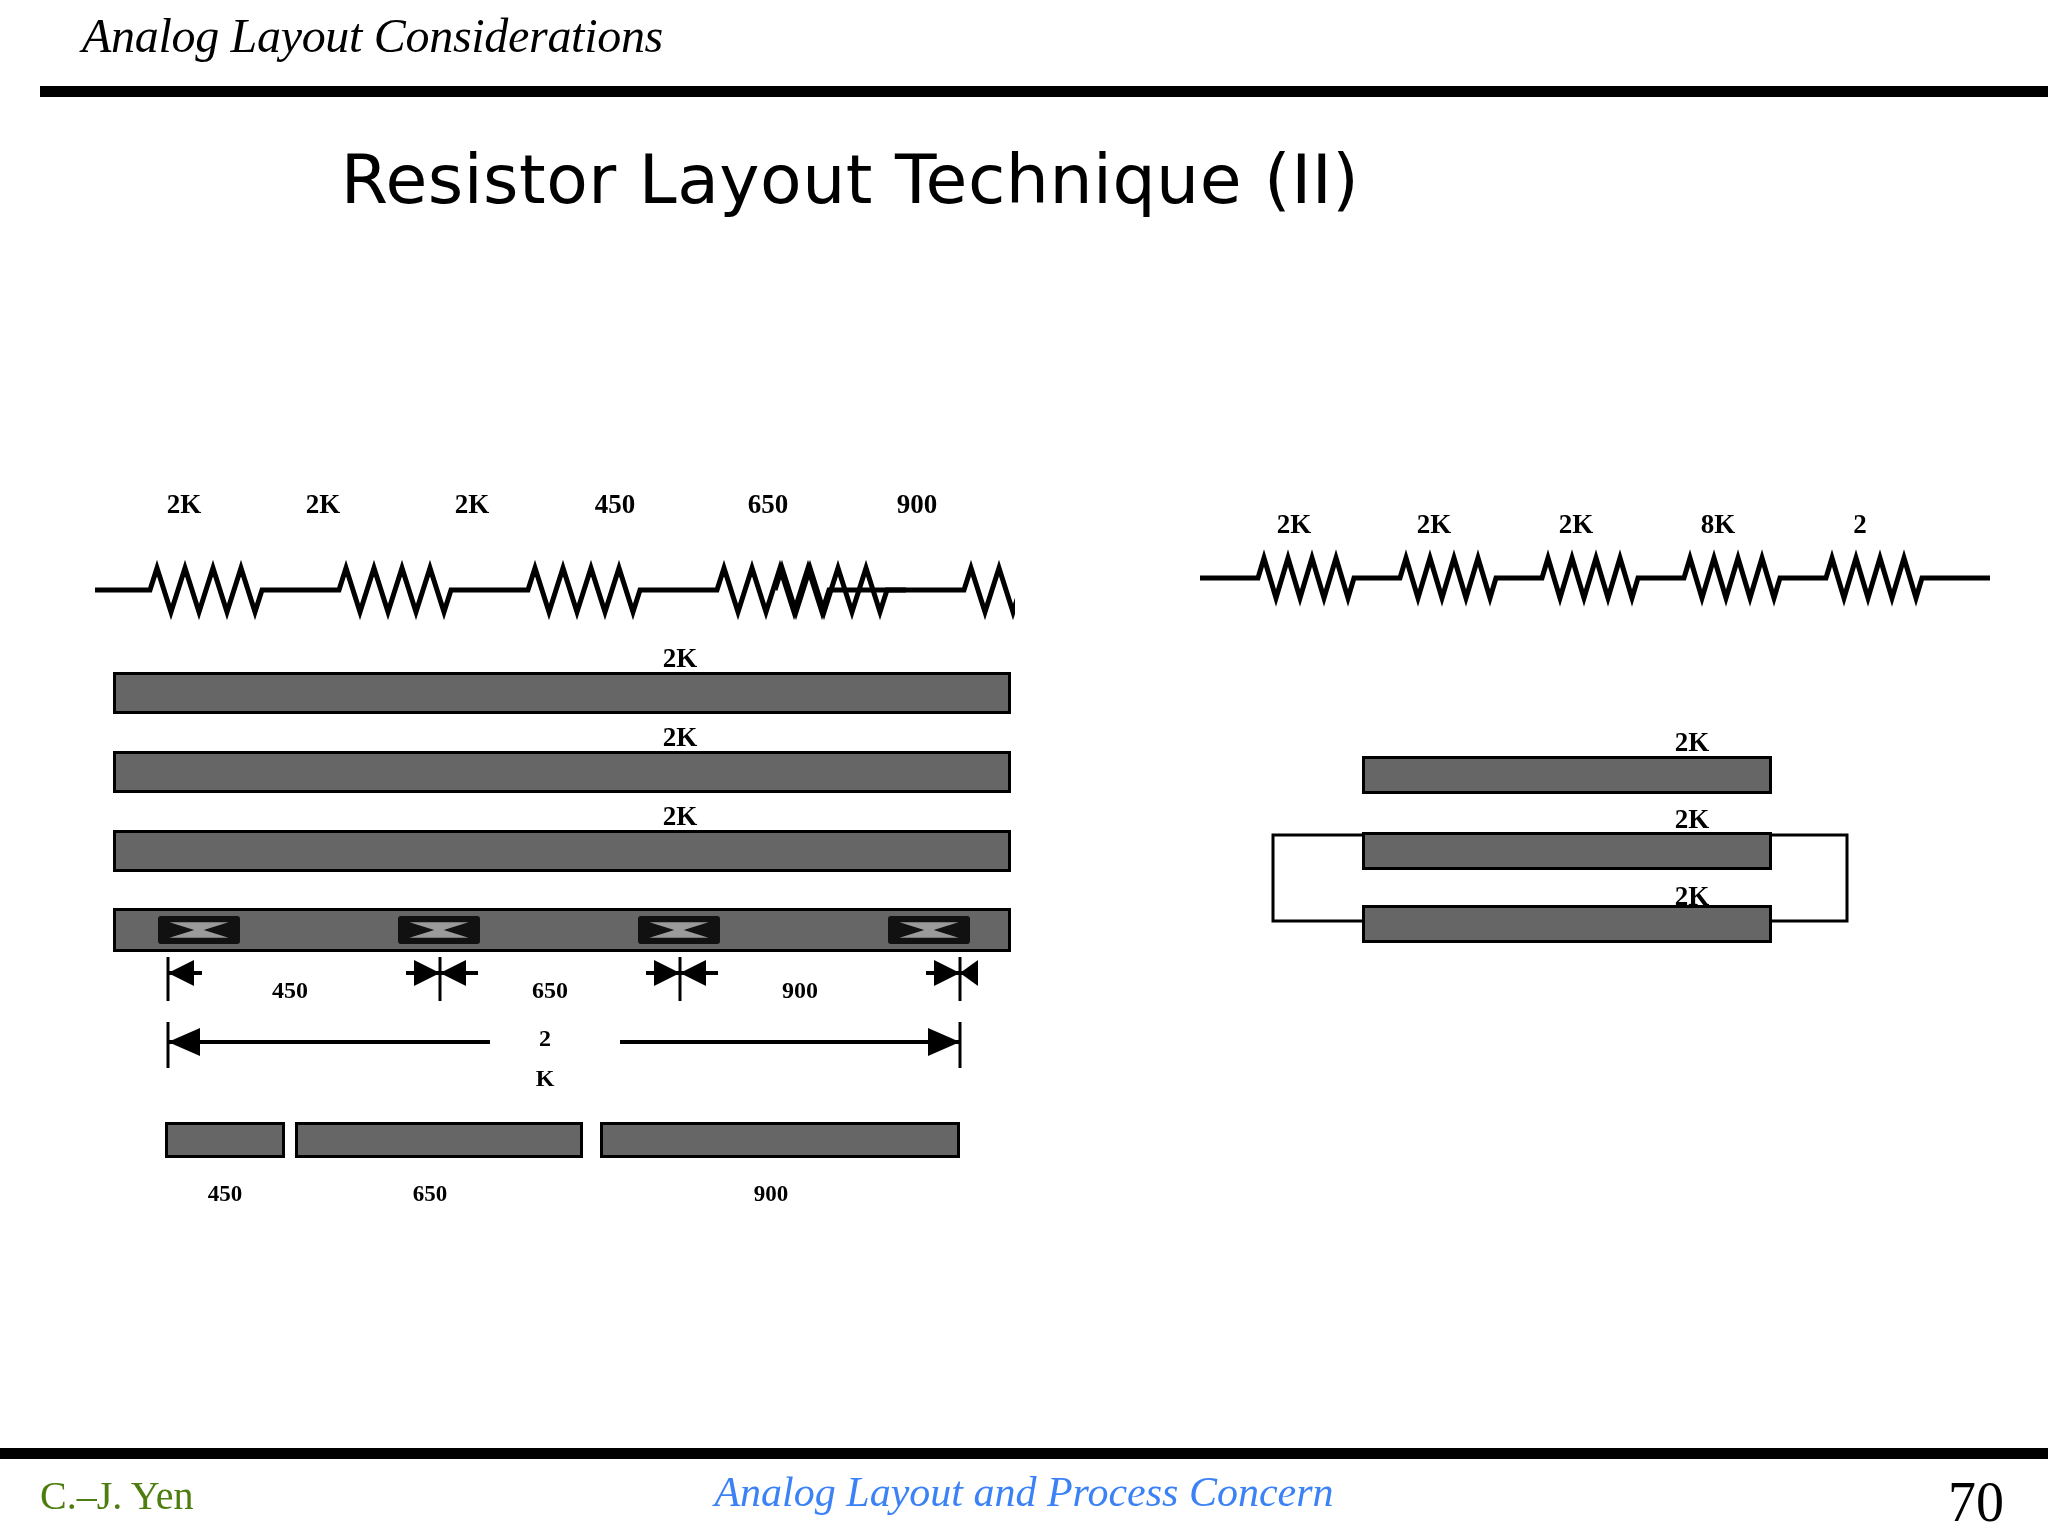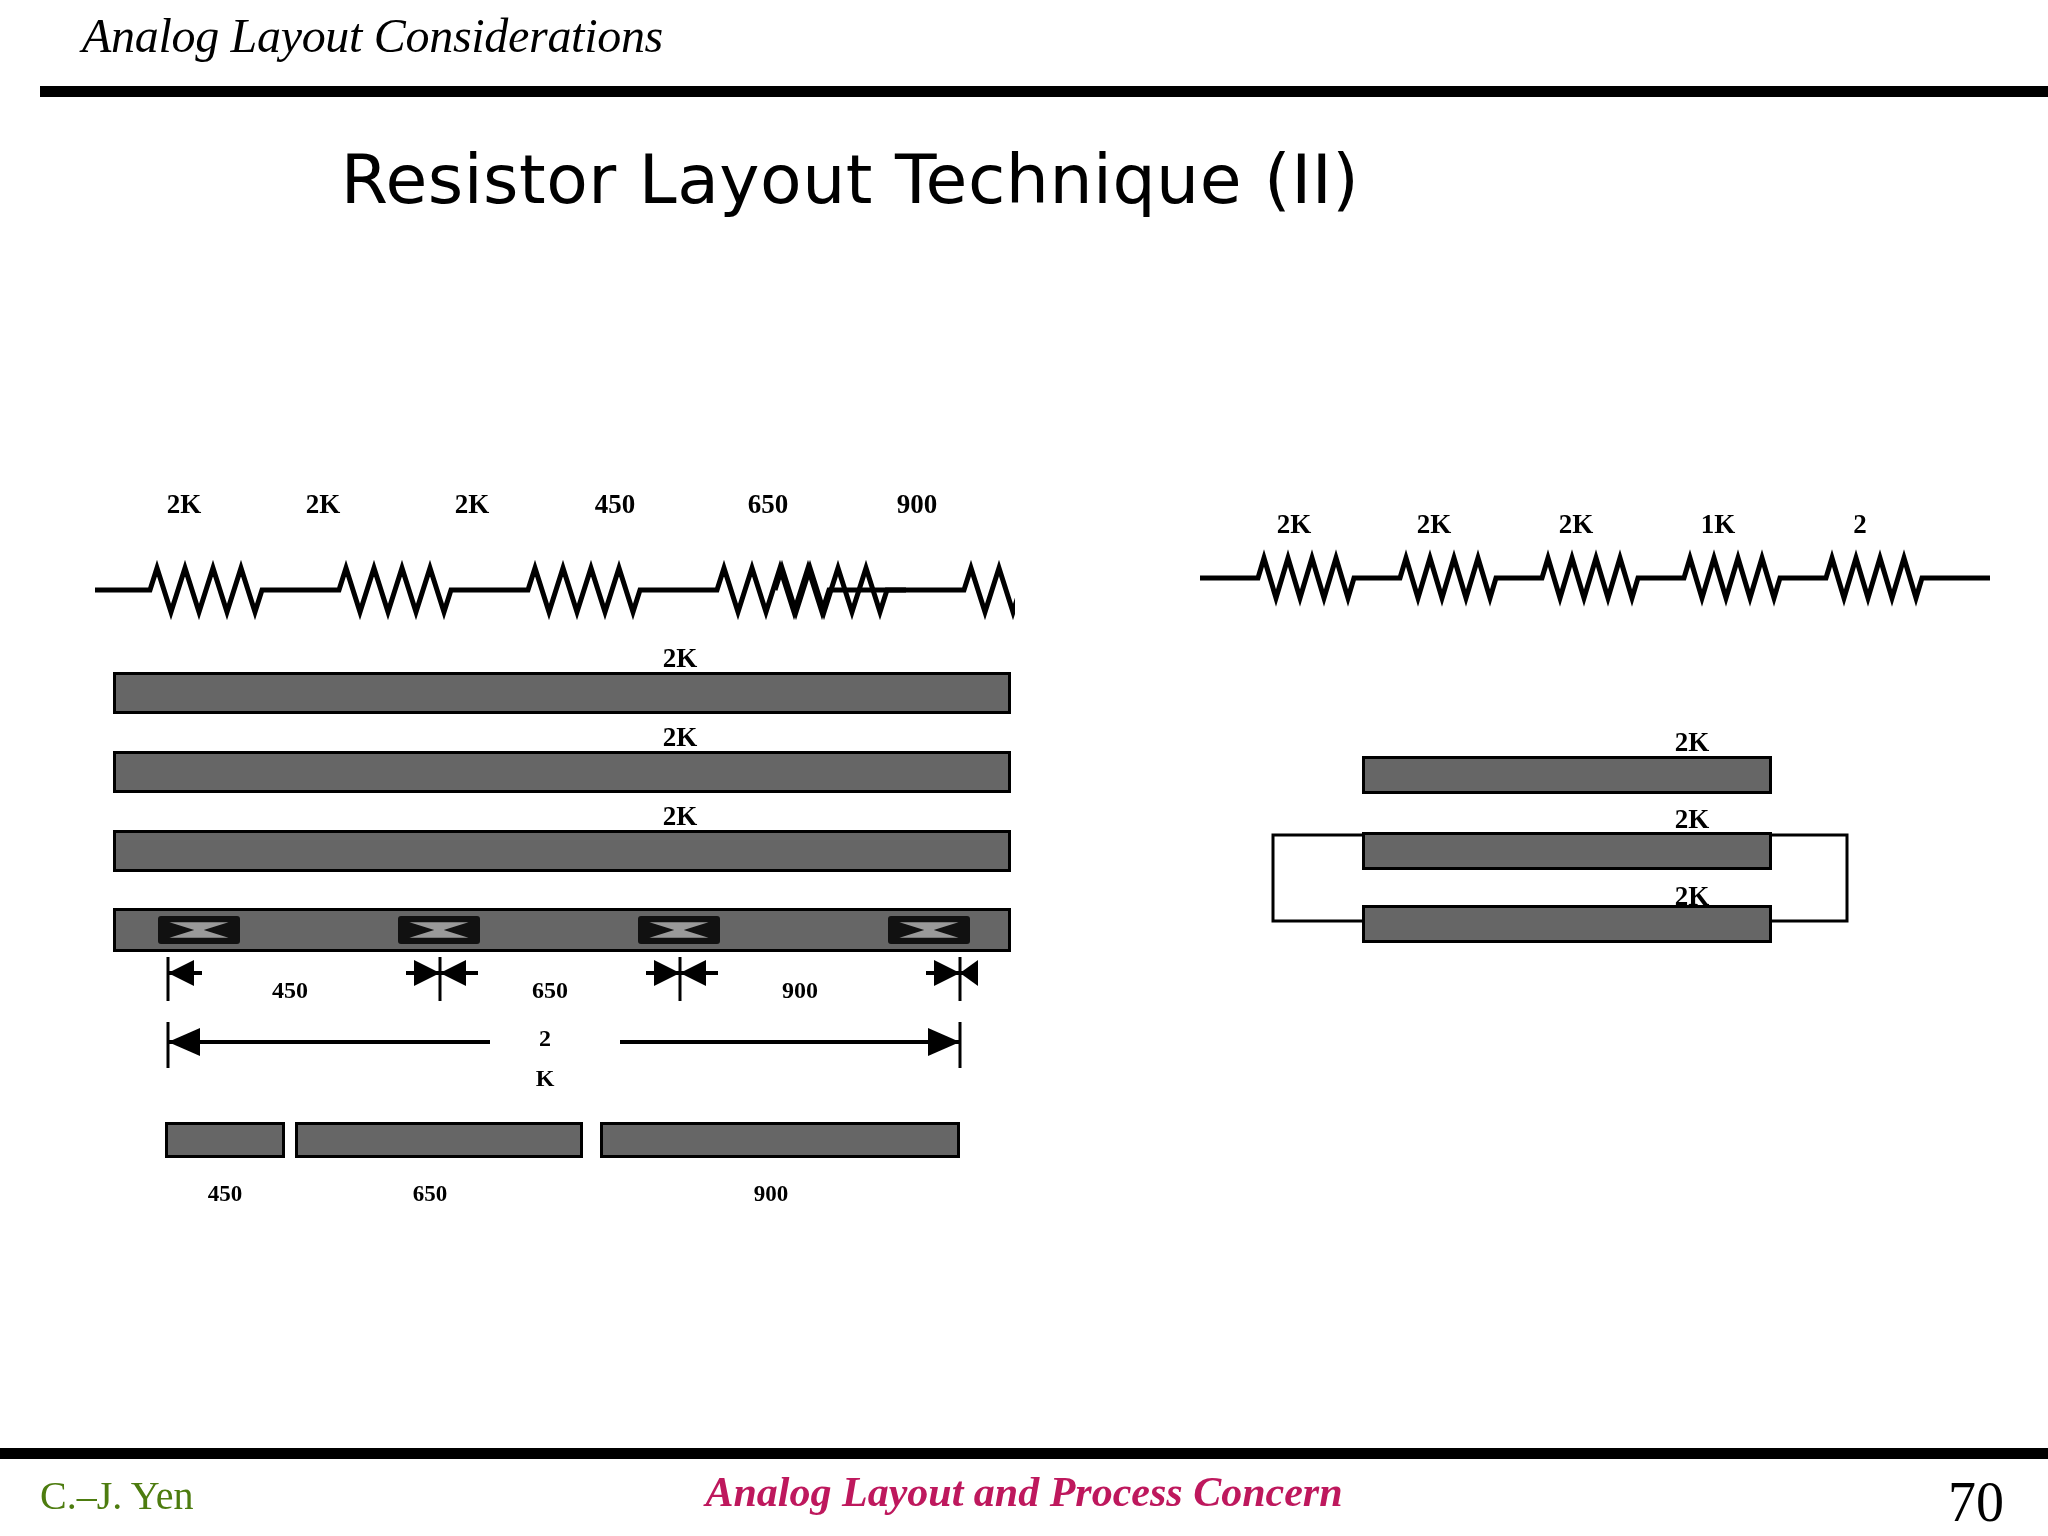--- a/index.html
+++ b/index.html
@@ -109,23 +109,23 @@
     font-size: 40px;
     color: #4d7c0f;
   }
   #footer-center {
     position: absolute;
     left: 0; top: 1468px;
     width: 2048px;
     text-align: center;
     font-family: "Liberation Serif", serif;
     font-style: italic;
-    font-weight: bold;
+    font-weight: normal;
     font-size: 42px;
-    color: #be185d;
+    color: #3b82f6;
   }
   #footer-page {
     position: absolute;
     right: 44px; top: 1470px;
     font-family: "Liberation Serif", serif;
     font-size: 56px;
     color: #000;
   }
 </style>
 </head>
@@ -238,21 +238,21 @@
              L484,30
              l6,-20 l12,40 l12,-40 l12,40 l12,-40 l12,40 l12,-40 l12,40 l6,-20
              L626,30
              l6,-20 l12,40 l12,-40 l12,40 l12,-40 l12,40 l12,-40 l12,40 l6,-20
              L790,30"></path>
   </svg>
 
   <div class="label lbl-res" style="left:1254px; top:510px; width:80px;">2K</div>
   <div class="label lbl-res" style="left:1394px; top:510px; width:80px;">2K</div>
   <div class="label lbl-res" style="left:1536px; top:510px; width:80px;">2K</div>
-  <div class="label lbl-res" style="left:1678px; top:510px; width:80px;">1K</div>
+  <div class="label lbl-res" style="left:1678px; top:510px; width:80px;">8K</div>
   <div class="label lbl-res" style="left:1820px; top:510px; width:80px;">2</div>
 
   <svg style="position:absolute;left:1270px;top:832px;" width="580" height="92" viewBox="0 0 580 92">
     <path fill="none" stroke="#000" stroke-width="3" d="M92,3 L3,3 L3,89 L92,89"></path>
     <path fill="none" stroke="#000" stroke-width="3" d="M488,3 L577,3 L577,89 L488,89"></path>
   </svg>
 
   <div class="label lbl-bar" style="left:1652px; top:728px; width:80px;">2K</div>
   <div class="bar" style="left:1362px; top:756px; width:410px; height:38px;"></div>
 

